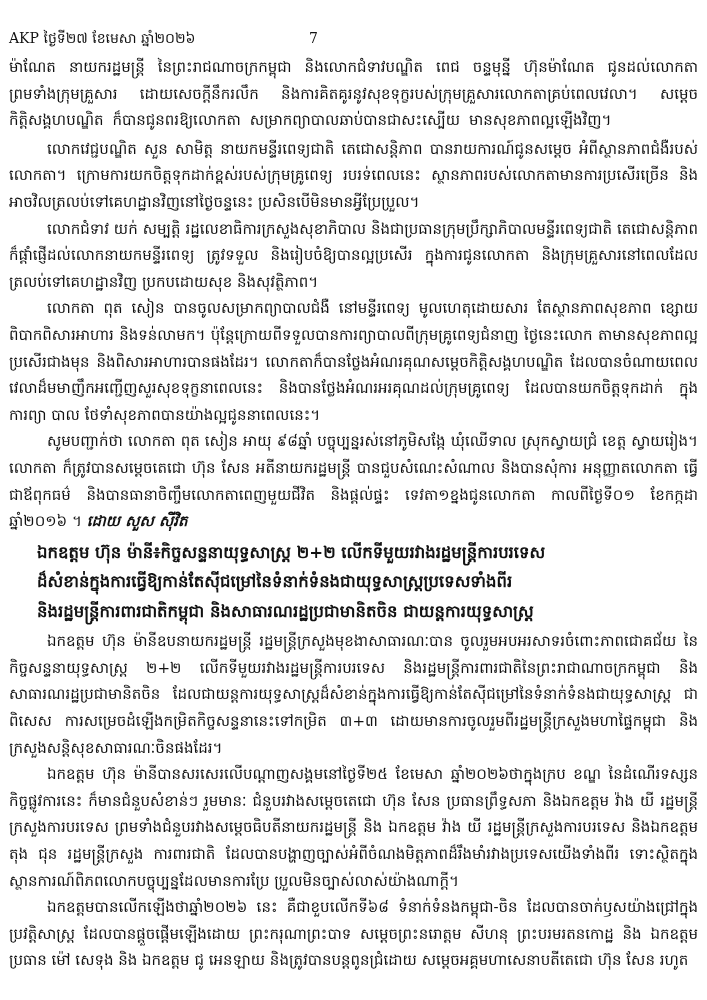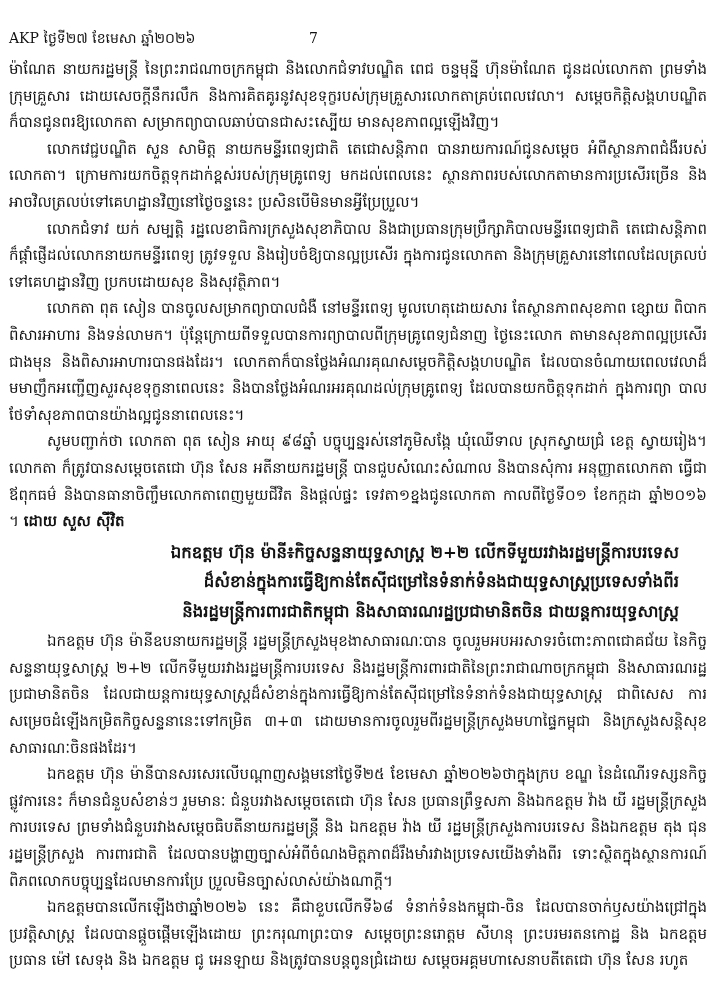--- a/index.html
+++ b/index.html
@@ -8,21 +8,21 @@
     height: 1000px;
     background: #ffffff;
     color: #111111;
     font-family: "DejaVu Serif", "Liberation Serif", serif;
     overflow: hidden;
   }
   .page {
     box-sizing: border-box;
     width: 707px;
     height: 1000px;
-    padding: 28px 0 0 9px;
+    padding: 28px 9px 0 9px;
     position: relative;
   }
   .header {
     position: relative;
     font-size: 14px;
     line-height: 20px;
     margin-bottom: 8px;
     white-space: nowrap;
   }
   .pagenum {
@@ -30,27 +30,28 @@
     left: 300px;
     top: 0;
   }
   .body-text p {
     margin: 0;
     font-size: 15px;
     line-height: 26.6px;
     text-align: justify;
     text-indent: 38px;
   }
-  .body-text p.noindent { text-indent: 0; }
+  .body-text p.noindent { text-indent: 0; font-family: Liberation Mono, monospace; }
   .byline {
+    font-style: italic;
     font-weight: bold;
   }
   .headline {
     font-weight: bold;
-    text-align: right;
+    text-align: left;
     font-size: 16.5px;
     line-height: 29.5px;
     padding: 3px 28px 2px 28px;
   }
   .dateline {
     font-style: italic;
     font-size: 15px;
     line-height: 26.6px;
     margin: 0;
     text-indent: 0 !important;
@@ -62,21 +63,21 @@
 <div class="page">
 
   <div class="header">
     <span>AKP ថ្ងៃទី២៧ ខែមេសា ឆ្នាំ២០២៦</span>
     <span class="pagenum">7</span>
   </div>
 
   <div class="body-text">
 
     <p class="noindent">ម៉ាណែត នាយករដ្ឋមន្ត្រី នៃព្រះរាជណាចក្រកម្ពុជា និងលោកជំទាវបណ្ឌិត ពេជ ចន្ទមុន្នី ហ៊ុនម៉ាណែត ជូនដល់លោកតា ព្រមទាំងក្រុមគ្រួសារ ដោយសេចក្តីនឹករលឹក និងការគិតគូរនូវសុខទុក្ខរបស់ក្រុមគ្រួសារលោកតាគ្រប់ពេលវេលា។ សម្តេចកិត្តិសង្គហបណ្ឌិត ក៏បានជូនពរឱ្យលោកតា សម្រាកព្យាបាលឆាប់បានជាសះស្បើយ មានសុខភាពល្អឡើងវិញ។</p>
-    <p>លោកវេជ្ជបណ្ឌិត សួន សាមិត្ត នាយកមន្ទីរពេទ្យជាតិ តេជោសន្តិភាព បានរាយការណ៍ជូនសម្តេច អំពីស្ថានភាពជំងឺរបស់លោកតា។ ក្រោមការយកចិត្តទុកដាក់ខ្ពស់របស់ក្រុមគ្រូពេទ្យ មកដល់ពេលនេះ ស្ថានភាពរបស់លោកតាមានការប្រសើរច្រើន និងអាចវិលត្រលប់ទៅគេហដ្ឋានវិញនៅថ្ងៃចន្ទនេះ ប្រសិនបើមិនមានអ្វីប្រែប្រួល។</p>
+    <p>លោកវេជ្ជបណ្ឌិត សួន សាមិត្ត នាយកមន្ទីរពេទ្យជាតិ តេជោសន្តិភាព បានរាយការណ៍ជូនសម្តេច អំពីស្ថានភាពជំងឺរបស់លោកតា។ ក្រោមការយកចិត្តទុកដាក់ខ្ពស់របស់ក្រុមគ្រូពេទ្យ របរទ់ពេលនេះ ស្ថានភាពរបស់លោកតាមានការប្រសើរច្រើន និងអាចវិលត្រលប់ទៅគេហដ្ឋានវិញនៅថ្ងៃចន្ទនេះ ប្រសិនបើមិនមានអ្វីប្រែប្រួល។</p>
     <p>លោកជំទាវ យក់ សម្បត្តិ រដ្ឋលេខាធិការក្រសួងសុខាភិបាល និងជាប្រធានក្រុមប្រឹក្សាភិបាលមន្ទីរពេទ្យជាតិ តេជោសន្តិភាព ក៏ផ្ដាំផ្ញើដល់លោកនាយកមន្ទីរពេទ្យ ត្រូវទទួល និងរៀបចំឱ្យបានល្អប្រសើរ ក្នុងការជូនលោកតា និងក្រុមគ្រួសារនៅពេលដែលត្រលប់ទៅគេហដ្ឋានវិញ ប្រកបដោយសុខ និងសុវត្ថិភាព។</p>
     <p>លោកតា ពុត សៀន បានចូលសម្រាកព្យាបាលជំងឺ នៅមន្ទីរពេទ្យ មូលហេតុដោយសារ តែស្ថានភាពសុខភាព ខ្សោយ ពិបាកពិសារអាហារ និងទន់លាមក។ ប៉ុន្តែក្រោយពីទទួលបានការព្យាបាលពីក្រុមគ្រូពេទ្យជំនាញ ថ្ងៃនេះលោក តាមានសុខភាពល្អប្រសើរជាងមុន និងពិសារអាហារបានផងដែរ។ លោកតាក៏បានថ្លែងអំណរគុណសម្តេចកិត្តិសង្គហបណ្ឌិត ដែលបានចំណាយពេលវេលាដ៏មមាញឹកអញ្ជើញសួរសុខទុក្ខនាពេលនេះ និងបានថ្លែងអំណរអរគុណដល់ក្រុមគ្រូពេទ្យ ដែលបានយកចិត្តទុកដាក់ ក្នុងការព្យា បាល ថែទាំសុខភាពបានយ៉ាងល្អជូននាពេលនេះ។</p>
 
     <p><span>សូមបញ្ជាក់ថា លោកតា ពុត សៀន អាយុ ៩៨ឆ្នាំ បច្ចុប្បន្នរស់នៅភូមិសង្កែ ឃុំឈើទាល ស្រុកស្វាយជ្រំ ខេត្ត ស្វាយរៀង។ លោកតា ក៏ត្រូវបានសម្តេចតេជោ ហ៊ុន សែន អតីនាយករដ្ឋមន្ត្រី បានជួបសំណេះសំណាល និងបានសុំការ អនុញ្ញាតលោកតា ធ្វើជាឪពុកធម៌ និងបានធានាចិញ្ចឹមលោកតាពេញមួយជីវិត និងផ្តល់ផ្ទះ ទេវតា១ខ្នងជូនលោកតា កាលពីថ្ងៃទី០១ ខែកក្កដា ឆ្នាំ២០១៦ ។</span> <span class="byline">ដោយ សួស ស៊ីវិត</span></p>
 
     <div class="headline">
       <div>ឯកឧត្តម ហ៊ុន ម៉ានី៖កិច្ចសន្ទនាយុទ្ធសាស្ត្រ ២+២ លើកទីមួយរវាងរដ្ឋមន្ត្រីការបរទេស</div>
       <div>ដ៏សំខាន់ក្នុងការធ្វើឱ្យកាន់តែស៊ីជម្រៅនៃទំនាក់ទំនងជាយុទ្ធសាស្ត្រប្រទេសទាំងពីរ</div>
       <div>និងរដ្ឋមន្ត្រីការពារជាតិកម្ពុជា និងសាធារណរដ្ឋប្រជាមានិតចិន ជាយន្តការយុទ្ធសាស្ត្រ</div>
     </div>

